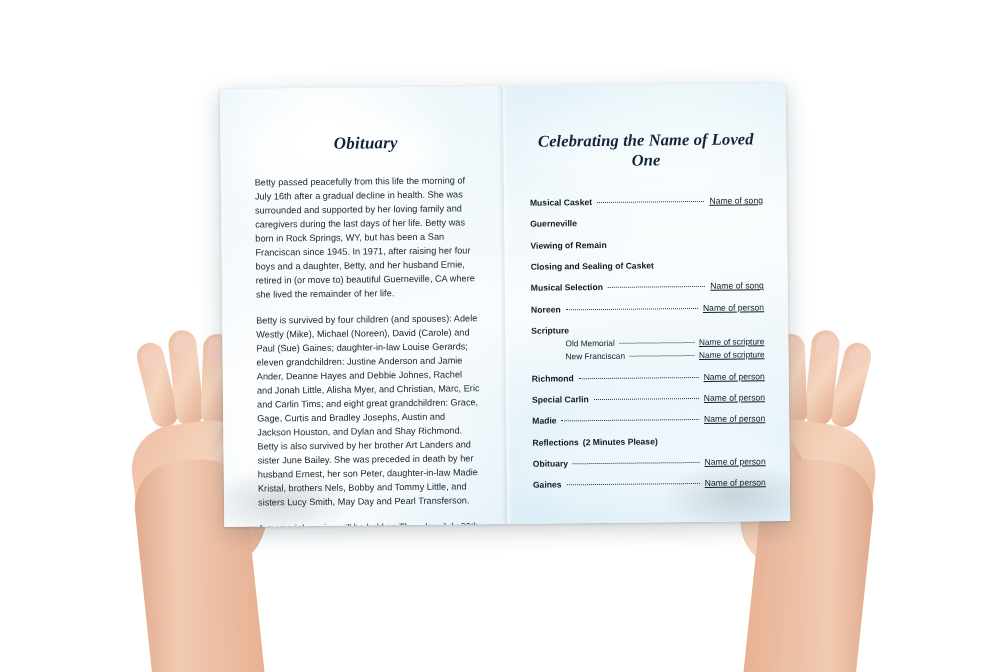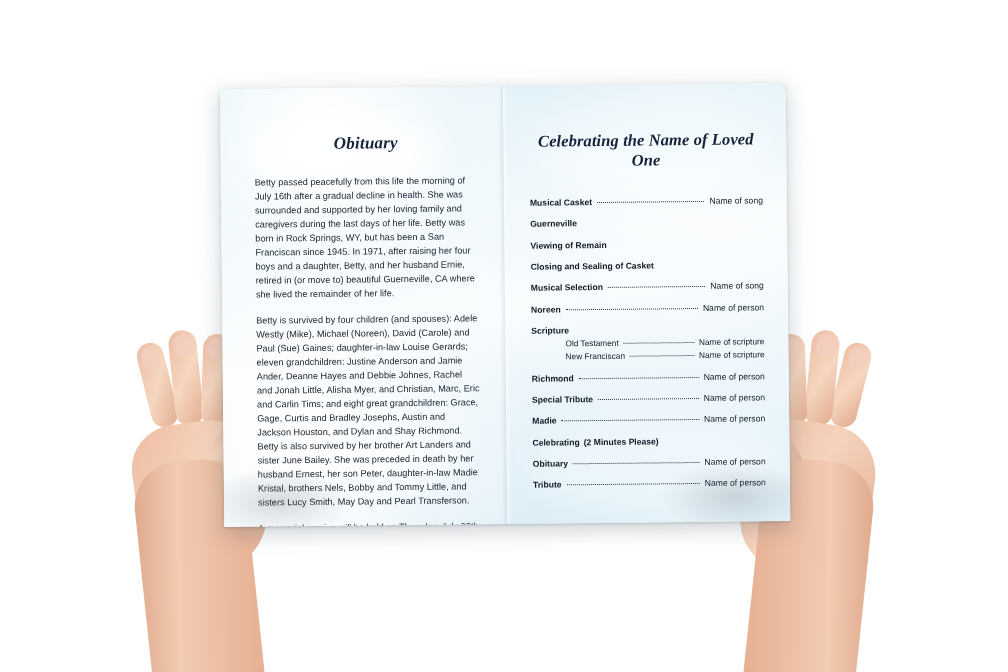--- a/index.html
+++ b/index.html
@@ -220,20 +220,21 @@
     flex: 1 1 auto;
     margin: 0 5px;
     border-bottom: 1px dotted #2a3642;
     position: relative;
     top: -2px;
     min-width: 14px;
   }
   .prog-value {
     white-space: nowrap;
     text-align: left;
+    text-decoration: underline;
   }
 
   .scripture-block { margin-bottom: 11px; }
   .scripture-head {
     font-weight: bold;
     font-size: 8.6px;
     color: #101b27;
     margin-bottom: 4px;
   }
   .scripture-row {
@@ -363,62 +364,62 @@
 
         <div class="prog-row">
           <span class="prog-label">Noreen</span>
           <span class="prog-dots"></span>
           <span class="prog-value">Name of person</span>
         </div>
 
         <div class="scripture-block">
           <div class="scripture-head">Scripture</div>
           <div class="scripture-row">
-            <span class="prog-label">Old Testament</span>
+            <span class="prog-label">Old Memorial</span>
             <span class="prog-dots"></span>
             <span class="prog-value">Name of scripture</span>
           </div>
           <div class="scripture-row">
             <span class="prog-label">New Franciscan</span>
             <span class="prog-dots"></span>
             <span class="prog-value">Name of scripture</span>
           </div>
         </div>
 
         <div class="prog-row">
           <span class="prog-label">Richmond</span>
           <span class="prog-dots"></span>
           <span class="prog-value">Name of person</span>
         </div>
 
         <div class="prog-row">
-          <span class="prog-label">Special Tribute</span>
+          <span class="prog-label">Special Carlin</span>
           <span class="prog-dots"></span>
           <span class="prog-value">Name of person</span>
         </div>
 
         <div class="prog-row">
           <span class="prog-label">Madie</span>
           <span class="prog-dots"></span>
           <span class="prog-value">Name of person</span>
         </div>
 
         <div class="prog-row no-value">
-          <span class="prog-label">Celebrating</span>
+          <span class="prog-label">Reflections</span>
           <span class="prog-label soft" style="margin-left:4px;">(2 Minutes Please)</span>
         </div>
 
         <div class="prog-row">
           <span class="prog-label">Obituary</span>
           <span class="prog-dots"></span>
           <span class="prog-value">Name of person</span>
         </div>
 
         <div class="prog-row">
-          <span class="prog-label">Tribute</span>
+          <span class="prog-label">Gaines</span>
           <span class="prog-dots"></span>
           <span class="prog-value">Name of person</span>
         </div>
       </div>
     </div>
   </div>
 
   <div class="fold"></div>
   <div class="doc-shadow-l"></div>
   <div class="doc-shadow-r"></div>

